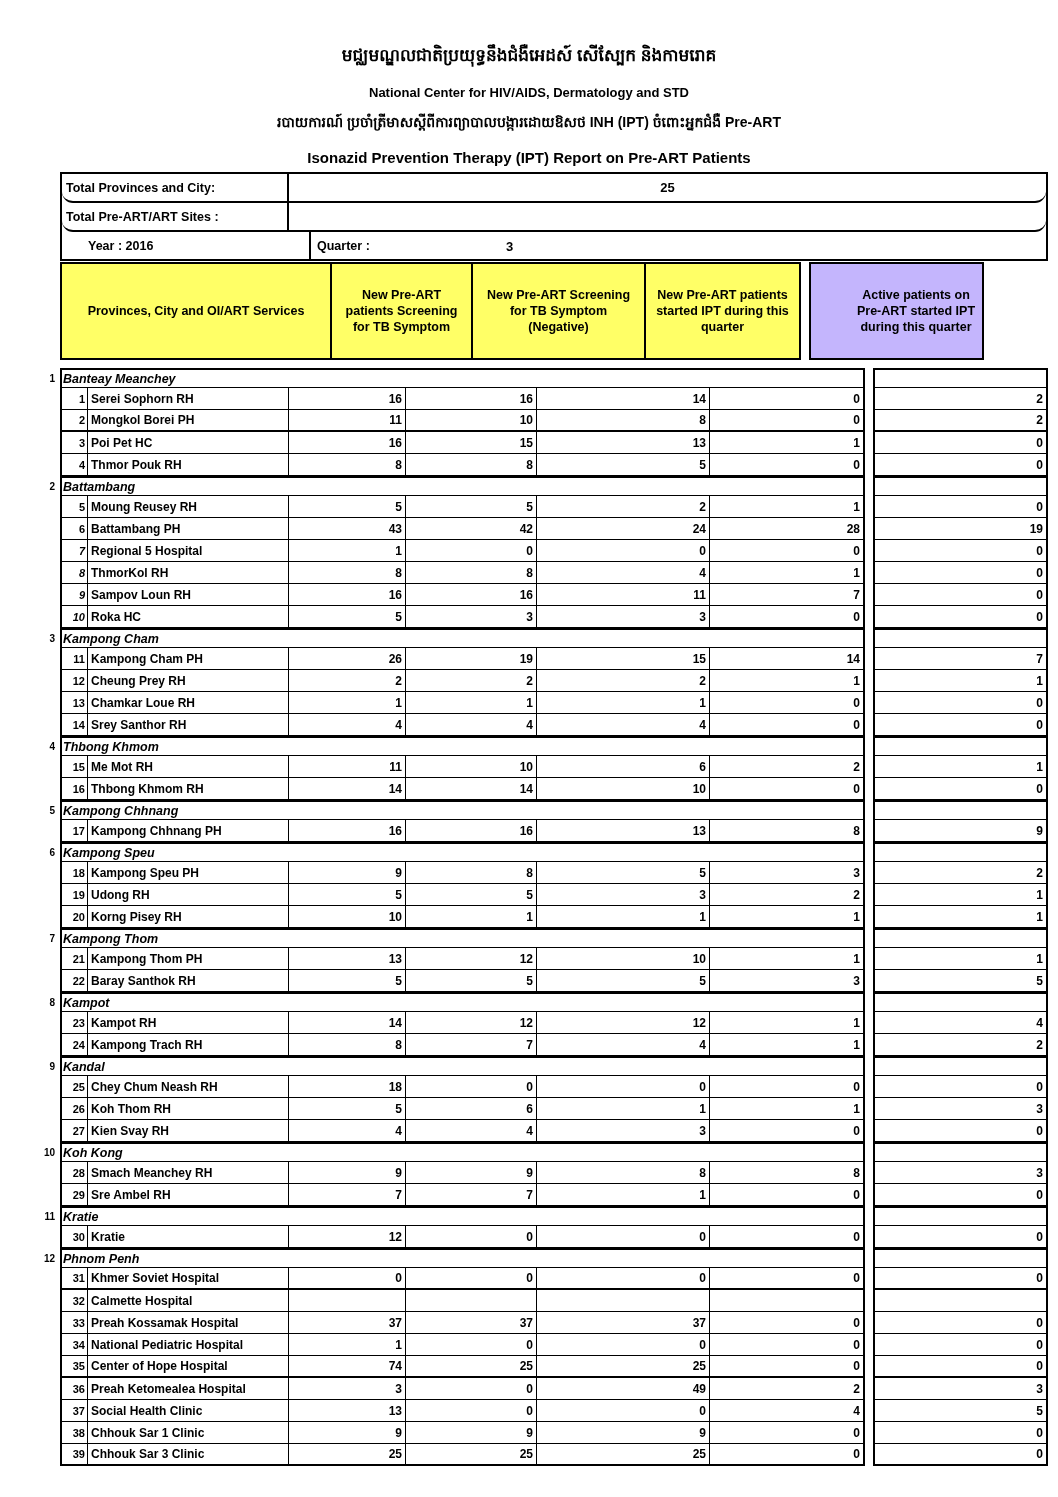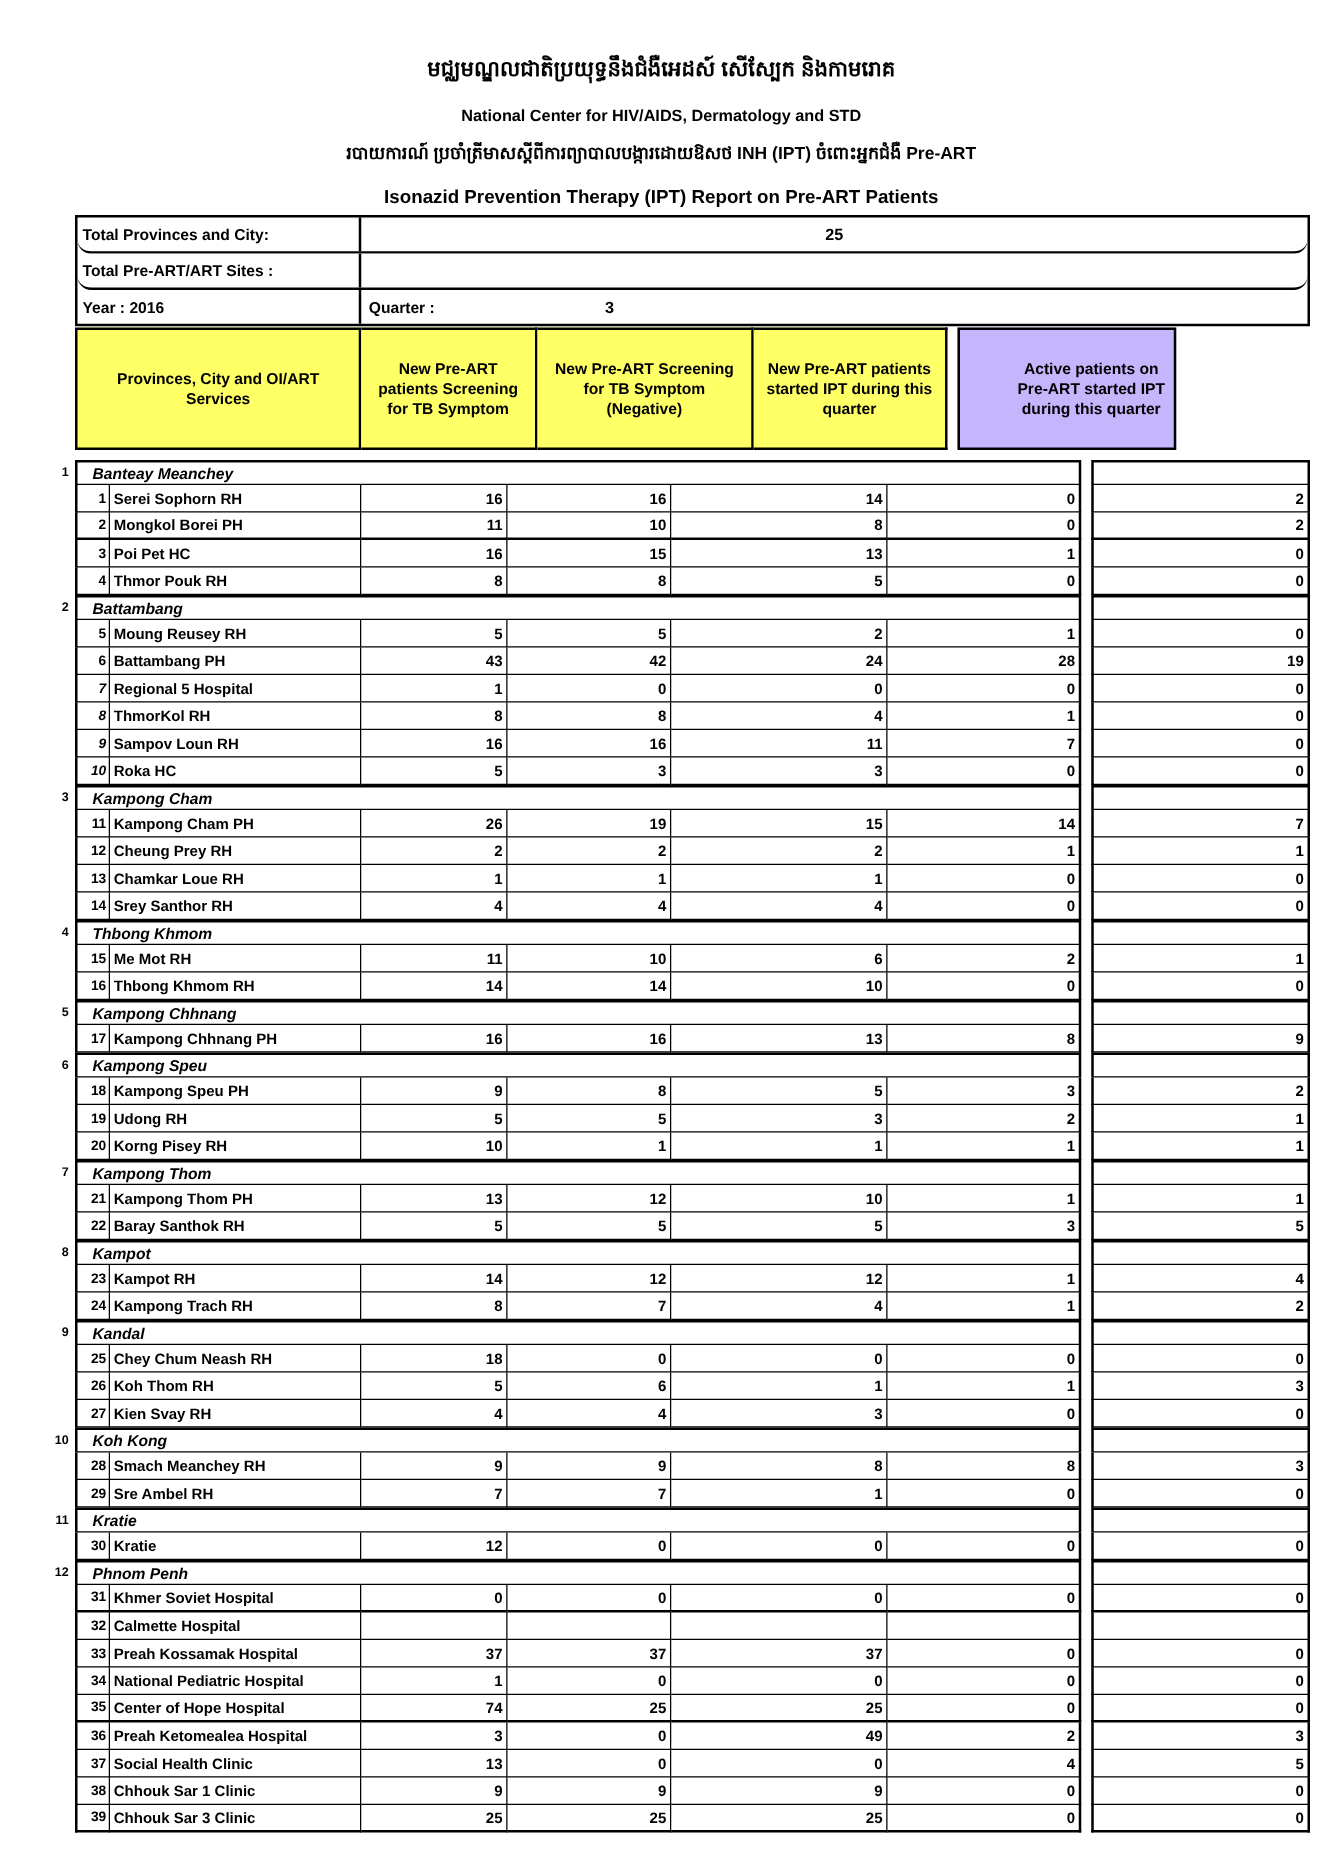--- a/index.html
+++ b/index.html
@@ -7,54 +7,54 @@
         font-family:"Liberation Sans",sans-serif;color:#000;font-weight:bold;}
   
   .titles{position:absolute;top:0;left:0;width:100%;text-align:center;}
   .t-kh1{margin-top:44px;font-size:17px;}
   .t-en1{margin-top:16px;font-size:13px;}
   .t-kh2{margin-top:13px;font-size:14px;}
   .t-en2{margin-top:15px;font-size:15px;}
   
   .info{position:absolute;left:60px;top:172px;width:988px;border:2px solid #000;box-sizing:border-box;}
   .info-row{display:flex;height:27px;border-bottom:2px solid #000;border-radius:11px;}
-  .info-row:last-child{border-bottom:none;}
+  .info-row:last-child{border-bottom:none;padding-left:22px;}
   .info-label{width:227px;border-right:2px solid #000;display:flex;align-items:center;
               padding-left:4px;font-size:12.5px;box-sizing:border-box;}
   .info-value{flex:1;position:relative;display:flex;align-items:center;justify-content:center;font-size:13px;}
   .q-label{position:absolute;left:6px;top:50%;transform:translateY(-50%);font-size:12.5px;}
   .q-value{position:absolute;left:195px;top:50%;transform:translateY(-50%);font-size:13px;}
   
   .colhead{position:absolute;left:60px;top:262px;display:flex;height:98px;}
   .ch{display:flex;align-items:center;justify-content:center;text-align:center;
       border-top:2px solid #000;border-bottom:2px solid #000;border-right:2px solid #000;
       font-size:12.5px;line-height:1.3;padding:0 5px;box-sizing:border-box;}
   .ch.first,.ch.aftergap{border-left:2px solid #000;}
-  .ch1{width:229px;text-align:center;}.ch2{width:117px;}.ch3{width:141px;}.ch4{width:173px;}.ch5{width:155px;}.ch6{width:175px;}
+  .ch1{width:272px;text-align:center;}.ch2{width:117px;}.ch3{width:141px;}.ch4{width:173px;}.ch5{width:155px;}.ch6{width:175px;}
   .hgap{width:8px;}
   
   .tbody{position:absolute;left:38px;top:368px;}
   .row{display:flex;}
   .site-row{height:22px;}
   .group-row{height:20px;}
   .oc{width:22px;display:flex;align-items:center;justify-content:flex-end;
       padding-right:5px;font-size:10px;box-sizing:border-box;}
   .c{display:flex;align-items:center;border-right:1px solid #000;border-bottom:1px solid #000;
      box-sizing:border-box;font-size:12px;}
   .c-num{width:28px;justify-content:flex-end;padding-right:2px;font-size:11px;border-left:2px solid #000;}
   .c-name{width:201px;padding-left:3px;}
   .cv{justify-content:flex-end;padding-right:3px;}
   .v1{width:117px;}.v2{width:131px;}.v3{width:173px;}
   .v4{width:155px;border-right-width:2px;}
   .v5{width:175px;border-left:2px solid #000;border-right-width:2px;}
   .gap{width:8px;}
   .it{font-style:italic;}
   .group-row .c{border-top:2px solid #000;}
   .gname{width:805px;border-left:2px solid #000;border-right:2px solid #000;
-         font-style:italic;font-size:12.5px;padding-left:12px;}
+         font-style:italic;font-size:12.5px;padding-left:1px;}
   .glast{width:175px;border-left:2px solid #000;border-right:2px solid #000;}
   .thick .c{border-bottom-width:2px;}
 </style>
 </head>
 <body>
 
 <div class="page">
 
   <div class="titles">
     <div class="t-kh1">មជ្ឈមណ្ឌលជាតិប្រយុទ្ធនឹងជំងឺអេដស៍ សើស្បែក និងកាមរោគ</div>

